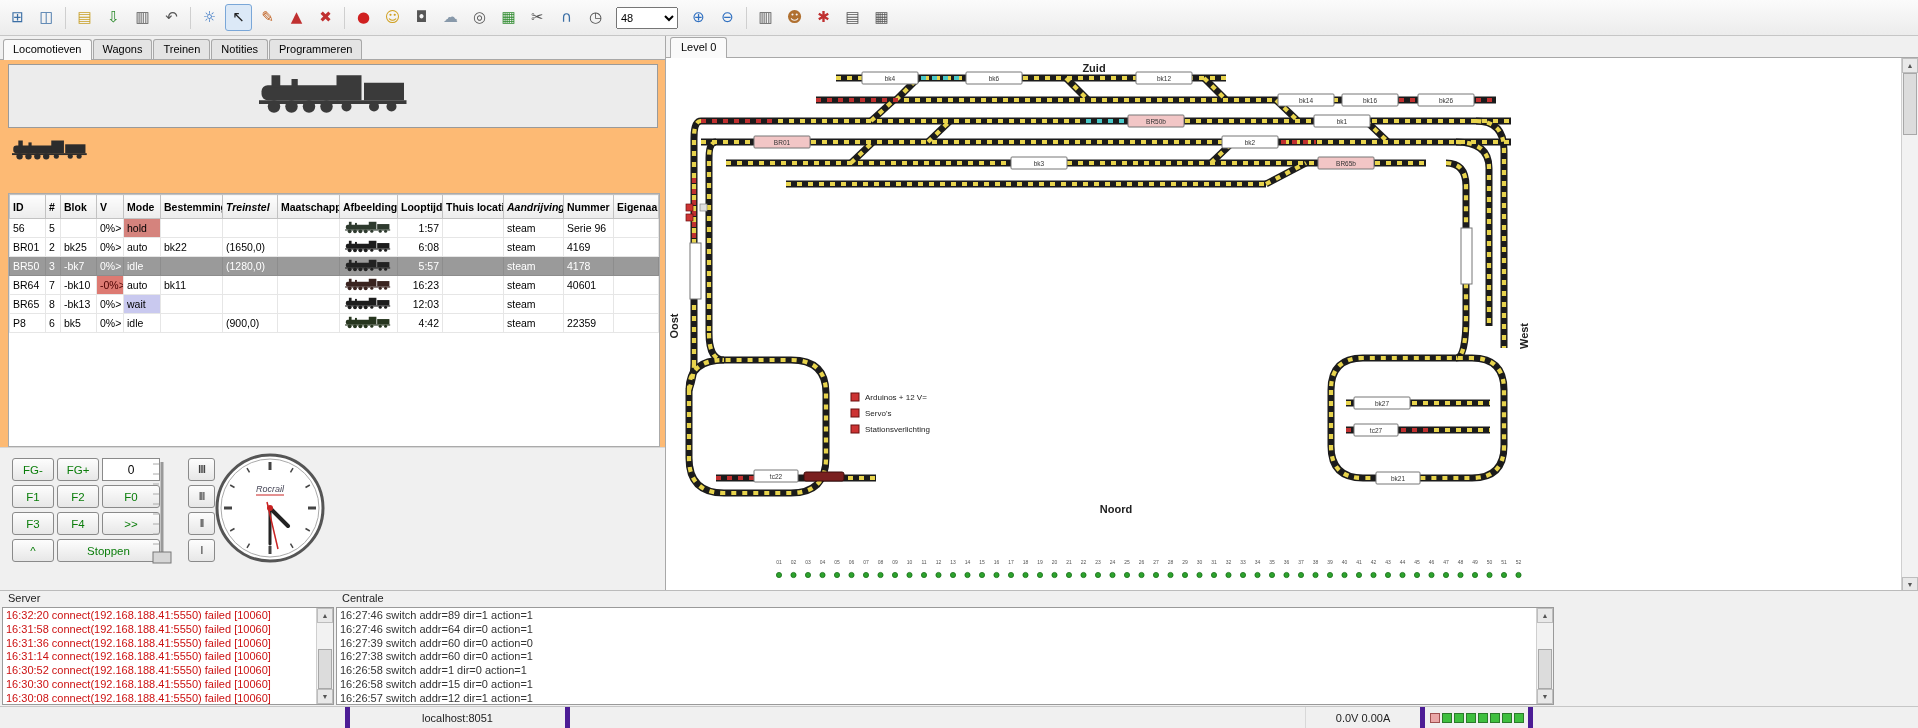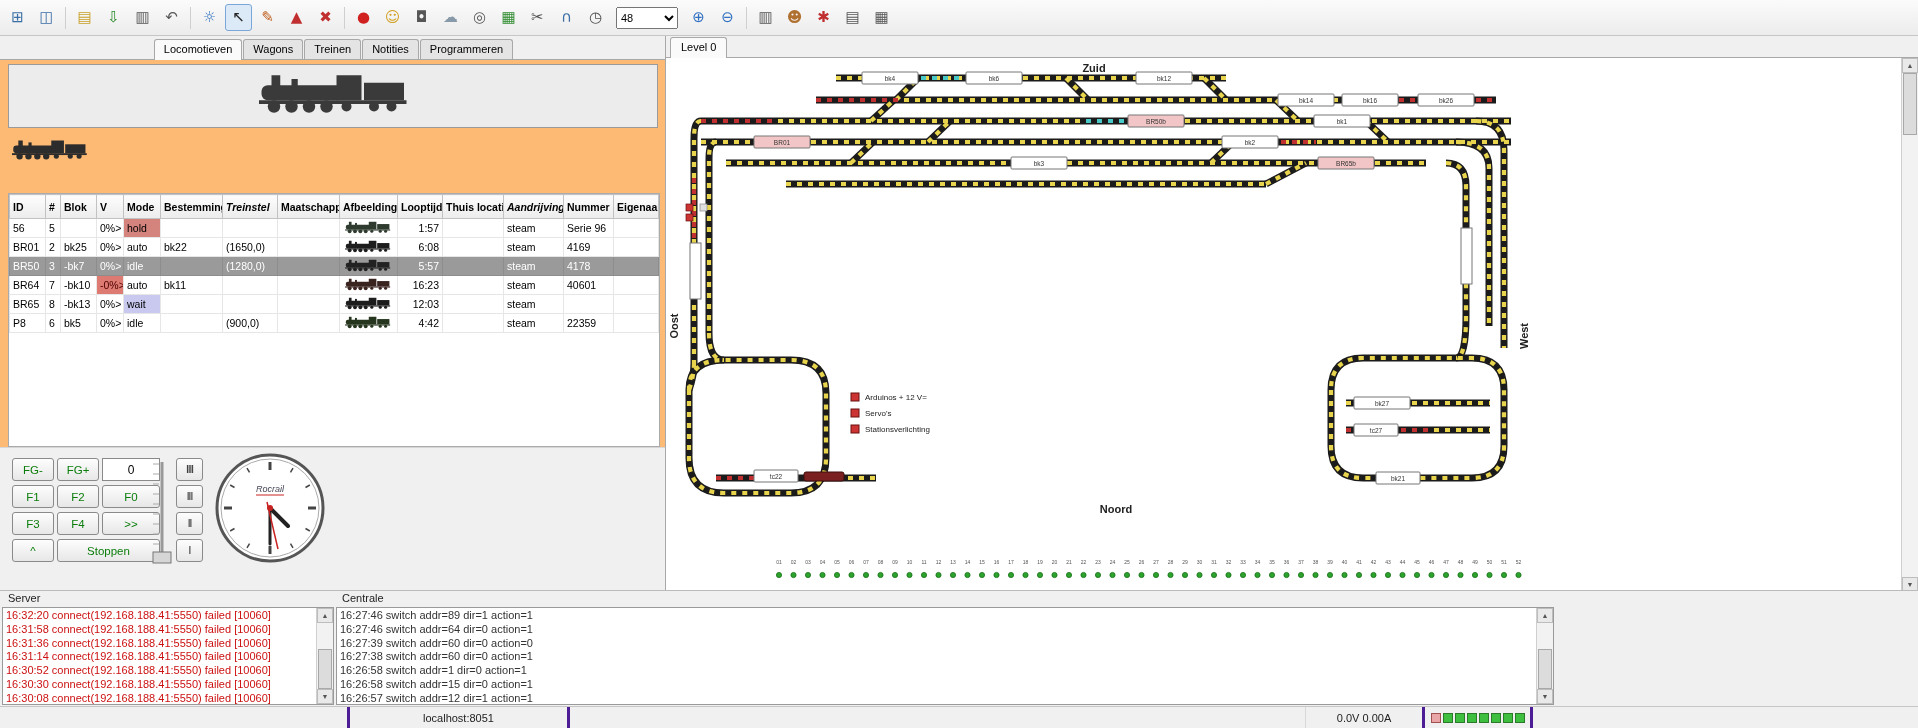--- a/index.html
+++ b/index.html
@@ -13,21 +13,21 @@
   .tool-btn { width:27px; height:27px; border:1px solid transparent; background:transparent;
     font-size:15px; line-height:1; cursor:default; border-radius:3px;
     font-family:"DejaVu Sans", sans-serif; }
   .tool-btn.selected { border:1px solid #7aa7d8; background:#dce9f7; }
   .tb-sep { width:1px; height:22px; background:#cfcfcf; margin:0 3px; }
   .zoom-select { width:62px; height:22px; font-size:11px; margin:0 5px; }
 
   
   .main { display:flex; height:554px; }
   .left-panel { width:666px; border-right:1px solid #a8a8a8; display:flex; flex-direction:column; background:#f0f0f0; }
-  .tabbar { height:24px; display:flex; align-items:flex-end; padding-left:3px; border-bottom:1px solid #a8a8a8; background:#f0f0f0;justify-content:center; }
+  .tabbar { height:24px; display:flex; align-items:flex-end; padding-left:3px; border-bottom:1px solid #a8a8a8; background:#f0f0f0; }
   .tab { padding:3px 9px 4px; font-size:11px; border:1px solid #a8a8a8; border-bottom:none;
     background:#e4e4e4; margin-right:1px; border-radius:3px 3px 0 0; }
   .tab.active { background:#fafafa; position:relative; top:1px; padding-bottom:5px; }
   .left-content { position:relative; flex:1; background:#fdba74; overflow:hidden; }
 
   .preview-box { position:absolute; left:8px; top:4px; width:650px; height:64px;
     border:1px solid #9a9a9a; background:#ececec; }
   .loco-photo-large { position:absolute; left:250px; top:5px; width:150px; height:52px; }
   .small-loco { position:absolute; left:12px; top:76px; width:76px; height:32px; }
 
@@ -48,21 +48,21 @@
   .controls { position:absolute; left:0; top:387px; width:666px; height:143px;
     background:#f0f0f0; border-top:1px solid #d6d6d6; }
   .fn-grid { position:absolute; left:12px; top:10px; display:grid;
     grid-template-columns:42px 42px 58px; grid-auto-rows:23px; gap:4px 3px; }
   .btn { font-size:11.5px; color:#0a7d0a; background:linear-gradient(#fdfdfd,#e7e7e7);
     border:1px solid #8a8a8a; border-radius:3px; cursor:default; }
   .btn.wide { grid-column:2 / span 2; }
   .speed-field { width:58px; height:23px; border:1px solid #8a8a8a; text-align:center;
     font-size:12px; background:#fff; }
   .slider { position:absolute; left:150px; top:8px; }
-  .steps { position:absolute; left:176px; top:10px; display:grid; grid-auto-rows:23px; gap:4px; width:27px; }
+  .steps { position:absolute; left:188px; top:10px; display:grid; grid-auto-rows:23px; gap:4px; width:27px; }
   .step-btn { font-size:10px; color:#222; letter-spacing:-1px; background:linear-gradient(#fdfdfd,#e7e7e7);
     border:1px solid #8a8a8a; border-radius:3px; }
   .clock-wrap { position:absolute; left:214px; top:4px; }
   .clock-brand { font-size:9px; fill:#445; text-anchor:middle; font-style:italic; }
   .clock-tick { stroke:#444; stroke-width:1.5; }
   .clock-tick.major { stroke-width:3; }
   .hand.hour { stroke:#222; stroke-width:4; stroke-linecap:round; }
   .hand.minute { stroke:#222; stroke-width:3; stroke-linecap:round; }
   .hand.second { stroke:#c82222; stroke-width:1.5; }
 
@@ -104,21 +104,21 @@
   .log-title { height:15px; font-size:11px; padding-left:6px; color:#222; }
   .log-box { display:flex; height:98px; border:1px solid #9a9a9a; background:#fff; overflow:hidden; }
   .log-lines { flex:1; padding:1px 3px; line-height:13.8px; font-size:11px; white-space:nowrap; overflow:hidden; }
   .server .log-lines .log-line { color:#cc1111; }
   .centrale .log-lines .log-line { color:#333; }
   .log-box .vscroll { border-left:1px solid #cfcfcf; }
 
   
   .statusbar { display:flex; align-items:center; font-size:11px; color:#222;
     background:#f0f0f0; border-top:1px solid #c6c6c6; }
-  .sb-cell { height:100%; display:flex; align-items:center; border-right:3px solid #4c1d95; }
+  .sb-cell { height:100%; display:flex; align-items:center; border-right:5px solid #4c1d95; }
   .sb-spacer1 { width:350px; }
   .sb-addr { width:220px; justify-content:center; }
   .sb-flex { flex:1; border-right:none; }
   .sb-power { width:120px; justify-content:center; border-left:1px solid #d8d8d8; }
   .sb-leds { width:108px; justify-content:center; gap:2px; }
   .sb-spacer2 { width:385px; border-right:none; }
   .led { width:10px; height:10px; border:1px solid #2a7a2a; display:inline-block; }
 </style>
 </head>
 <body>

